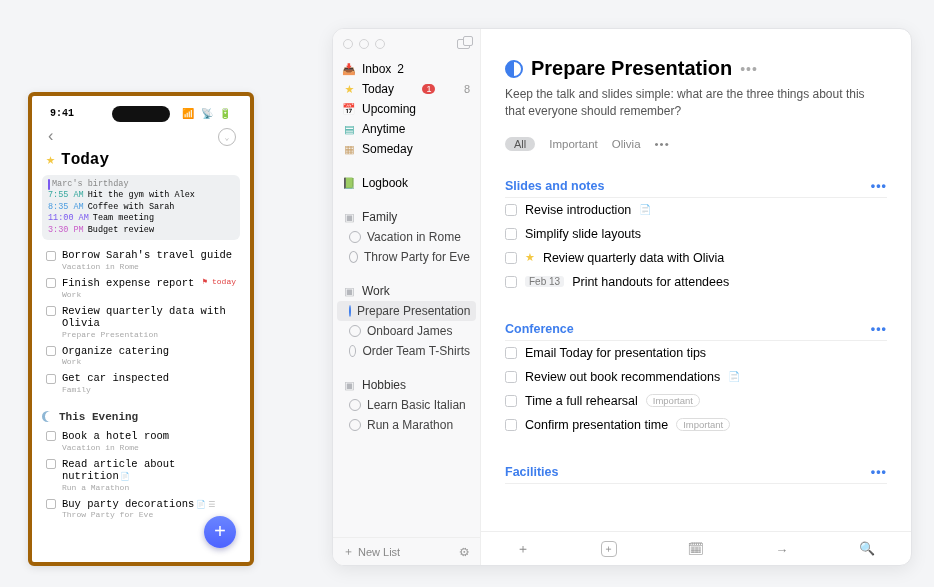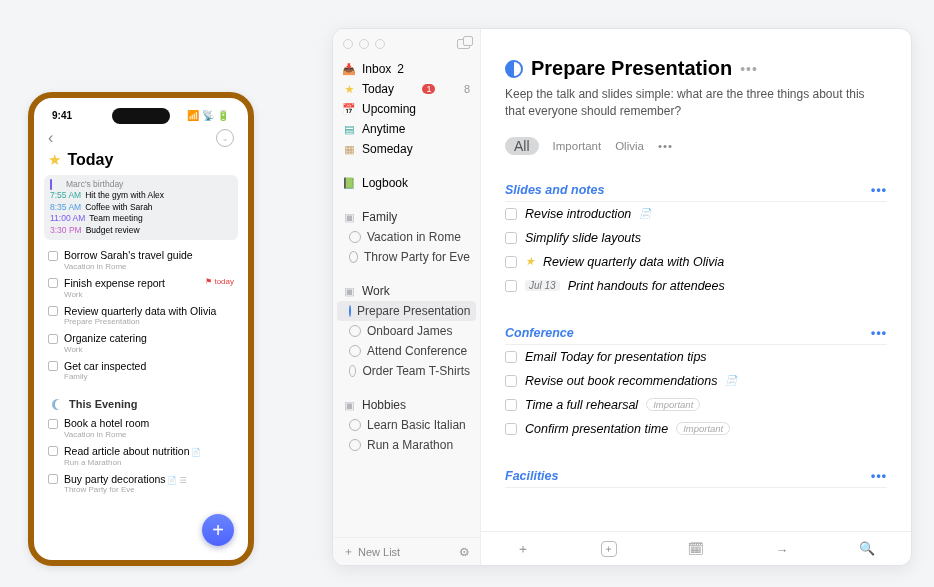--- a/index.html
+++ b/index.html
@@ -1,40 +1,40 @@
 <!DOCTYPE html>
 <html><head>
 <meta charset="utf-8">
 <style>
   * { box-sizing: border-box; margin: 0; padding: 0; }
   body { font-family: -apple-system, BlinkMacSystemFont, "Segoe UI", Helvetica, Arial, sans-serif; background: #f4f5f7; width: 934px; height: 587px; overflow: hidden; position: relative; }
 
   
-  .phone { position: absolute; left: 28px; top: 92px; width: 226px; height: 474px; border-radius: 24px; background: #fff; border: 6px solid #a16207; box-shadow: 0 2px 8px rgba(0,0,0,.1); overflow: hidden; }
+  .phone { position: absolute; left: 28px; top: 92px; width: 226px; height: 474px; border-radius: 6px; background: #fff; border: 4px solid #a16207; box-shadow: 0 2px 8px rgba(0,0,0,.1); overflow: hidden; font-family: Liberation Mono, monospace; }
   .notch { position: absolute; top: 10px; left: 50%; transform: translateX(-50%); width: 58px; height: 16px; background: #111; border-radius: 10px; }
   .statusbar { display: flex; justify-content: space-between; font-size: 10px; font-weight: 600; padding: 12px 18px 2px; }
   .phone-header { display: flex; justify-content: space-between; align-items: center; padding: 6px 14px 4px; color: #888; }
   .phone-header .chev { font-size: 16px; line-height: 1; }
   .phone-header .circ { width: 18px; height: 18px; border: 1.5px solid #bbb; border-radius: 50%; display: flex; align-items: center; justify-content: center; font-size: 8px; color: #bbb; }
   .today-title { display: flex; align-items: center; gap: 6px; padding: 0 14px 6px; }
   .today-title .star { color: #f3c845; font-size: 15px; }
   .today-title .txt { font-weight: 700; font-size: 16px; }
   .agenda { margin: 0 10px 6px; background: #eef0f2; border-radius: 6px; padding: 4px 6px; font-size: 8.5px; line-height: 1.35; }
   .agenda-row { display: flex; gap: 4px; white-space: nowrap; }
-  .agenda-bday { position: relative; padding-left: 16px; color: #888; }
+  .agenda-bday { position: relative; padding-left: 4px; color: #888; }
   .agenda-bday:before { content:""; position:absolute; left:0; top:0; bottom:0; width:2px; background:#7a5aef; border-radius:1px; }
   .task { padding: 3px 14px; }
   .task-main { display: flex; align-items: flex-start; gap: 6px; }
   .tcb { width: 10px; height: 10px; border: 1px solid #bbb; border-radius: 2px; margin-top: 1.5px; flex-shrink: 0; }
   .tbody { flex: 1; min-width: 0; }
   .ttitle { font-size: 10.5px; line-height: 1.2; }
   .tsub { font-size: 8px; color: #aaa; }
   .tbadge { font-size: 8px; color: #e04242; display: flex; align-items: center; gap: 2px; }
   .tiny-icon { font-size: 8px; color: #bbb; margin-left: 2px; }
-  .section-h { display: flex; align-items: center; gap: 6px; padding: 14px 18px 4px; font-weight: 700; font-size: 11px; color: #333; }
+  .section-h { display: flex; align-items: center; gap: 6px; padding: 14px 10px 4px; font-weight: 700; font-size: 11px; color: #333; }
   .moon { width: 11px; height: 11px; border-radius: 50%; box-shadow: inset 3px 0 0 #8fb7d5; }
   .fab { position: absolute; right: 14px; bottom: 14px; width: 32px; height: 32px; border-radius: 50%; background: linear-gradient(#6a85ff,#4d63ff); color: #fff; display: flex; align-items: center; justify-content: center; font-size: 20px; font-weight: 300; box-shadow: 0 2px 6px rgba(0,0,100,.3); }
 
   
   .mac { position: absolute; left: 332px; top: 28px; width: 580px; height: 538px; background: #fff; border-radius: 12px; border: 1px solid #e3e4e7; box-shadow: 0 4px 18px rgba(0,0,0,.08); display: flex; overflow: hidden; }
   .sidebar { width: 148px; background: #f8f8f9; border-right: 1px solid #eee; display: flex; flex-direction: column; position: relative; font-size: 12px; }
   .traffic { display: flex; gap: 6px; padding: 10px 10px 6px; }
   .tl { width: 10px; height: 10px; border-radius: 50%; border: 1px solid #d2d2d4; }
   .panes-icon { position: absolute; right: 10px; top: 10px; width: 13px; height: 10px; border: 1.4px solid #bdbec2; border-radius: 2px; }
   .panes-icon:before { content:""; position:absolute; width:8px; height:8px; right:-4px; top:-4px; border:1.4px solid #bdbec2; background:#f8f8f9; border-radius:2px; }
@@ -60,22 +60,22 @@
   .sb-footer .nl { display: flex; align-items: center; gap: 4px; }
   .sliders { font-size: 12px; color: #999; transform: rotate(90deg); }
 
   .main { flex: 1; display: flex; flex-direction: column; padding: 28px 24px 0; position: relative; overflow: hidden; }
   .m-title { display: flex; align-items: center; gap: 8px; }
   .proj-ring { width: 18px; height: 18px; border-radius: 50%; border: 2px solid #3e7eed; background: linear-gradient(to right, #3e7eed 50%, transparent 50%);}  
   .m-title h1 { font-size: 20px; font-weight: 700; }
   .m-title .dots { color: #aaa; font-size: 14px; letter-spacing: 1px; }
   .m-desc { font-size: 12px; color: #555; margin-top: 6px; line-height: 1.45; }
   .m-tags { display: flex; align-items: center; gap: 14px; margin-top: 16px; font-size: 11.5px; color: #888; }
-  .pill { background: #d7d8da; color: #555; border-radius: 10px; padding: 1px 9px; font-size: 14px; }
-  .m-section { margin-top: 28px; font-style: italic; }
+  .pill { background: #d7d8da; color: #555; border-radius: 10px; padding: 1px 9px; font-size: 11px; }
+  .m-section { margin-top: 28px; }
   .m-sh { display: flex; align-items: center; justify-content: space-between; color: #3e7eed; font-weight: 600; font-size: 12.5px; border-bottom: 1px solid #eee; padding-bottom: 4px; }
   .m-sh .more { color: #3e7eed; letter-spacing: 1px; }
   .m-task { display: flex; align-items: center; gap: 8px; padding: 5px 0; font-size: 12.5px; }
   .mcb { width: 12px; height: 12px; border: 1.4px solid #c7c9cd; border-radius: 2.5px; flex-shrink: 0; }
   .mstar { color: #f3c845; font-size: 11px; }
   .mdate { background: #f0f1f3; color: #777; border-radius: 3px; font-size: 10px; padding: 0 4px; }
   .mtag { border: 1px solid #ddd; color: #aaa; border-radius: 9px; font-size: 9.5px; padding: 0 6px; }
   .mnote { color: #ccc; font-size: 10px; }
   .m-footer { border-top: 1px solid #eee; margin: 0 -24px; margin-top: auto; display: flex; justify-content: space-around; align-items: center; height: 34px; color: #888; font-size: 13px; }
 </style>
@@ -266,24 +266,20 @@
         <div class="sb-sub sel">
           <span class="i-proj half"></span>
           <span>Prepare Presentation</span>
         </div>
         <div class="sb-sub">
           <span class="i-proj "></span>
           <span>Onboard James</span>
         </div>
         <div class="sb-sub">
           <span class="i-proj "></span>
-          <span>Attend Conference</span>
-        </div>
-        <div class="sb-sub">
-          <span class="i-proj "></span>
           <span>Order Team T-Shirts</span>
         </div>
         <div class="sb-spacer"></div>
         <div class="sb-group">
           <span class="ico i-fold">▣</span>
           <span>Hobbies</span>
         </div>
         <div class="sb-sub">
           <span class="i-proj "></span>
           <span>Learn Basic Italian</span>
@@ -331,36 +327,36 @@
             <div class="mcb"></div>
             <span>Simplify slide layouts</span>
           </div>
           <div class="m-task">
             <div class="mcb"></div>
             <span class="mstar">★</span>
             <span>Review quarterly data with Olivia</span>
           </div>
           <div class="m-task">
             <div class="mcb"></div>
-            <span class="mdate">Jul 13</span>
+            <span class="mdate">Feb 13</span>
             <span>Print handouts for attendees</span>
           </div>
         </div>
         <div class="m-section">
           <div class="m-sh">
     <span>Conference</span>
     <span class="more">•••</span>
           </div>
           <div class="m-task">
             <div class="mcb"></div>
             <span>Email Today for presentation tips</span>
           </div>
           <div class="m-task">
             <div class="mcb"></div>
-            <span>Revise out book recommendations</span>
+            <span>Review out book recommendations</span>
             <span class="mnote">📄</span>
           </div>
           <div class="m-task">
             <div class="mcb"></div>
             <span>Time a full rehearsal</span>
             <span class="mtag">Important</span>
           </div>
           <div class="m-task">
             <div class="mcb"></div>
             <span>Confirm presentation time</span>

